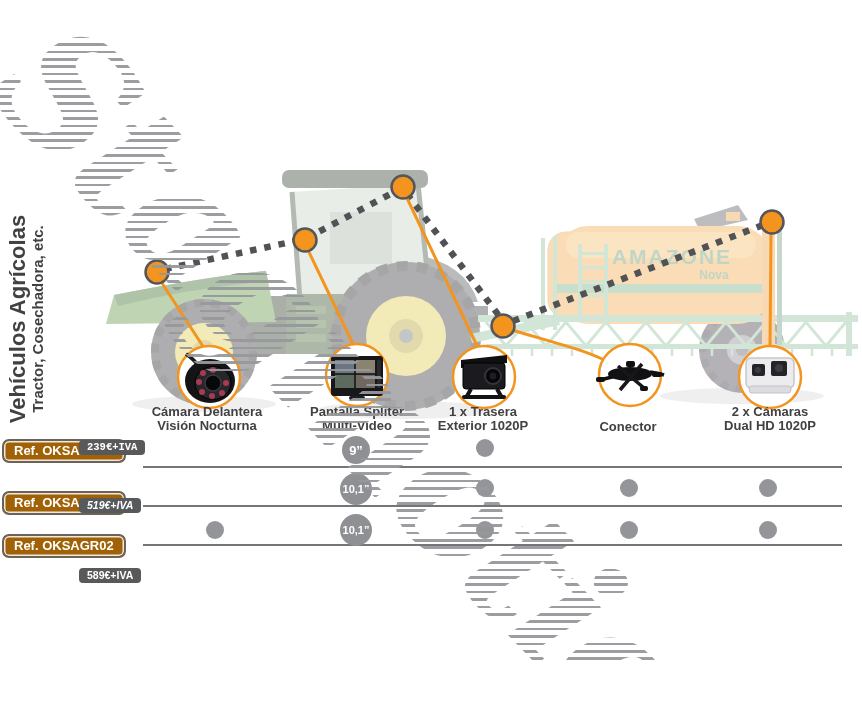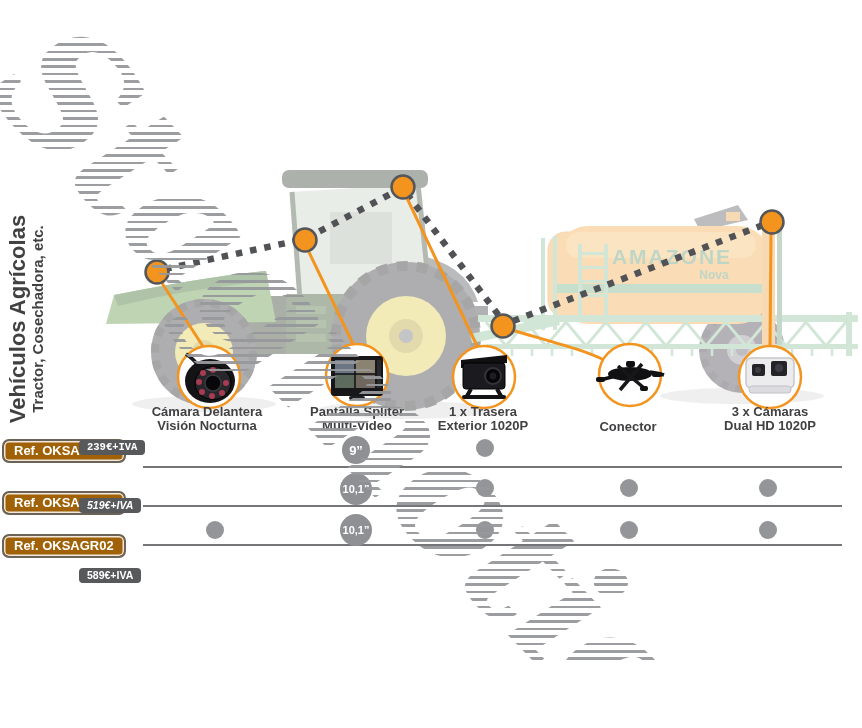--- a/index.html
+++ b/index.html
@@ -207,21 +207,21 @@
     <span>Multi-Video</span>
   </div>
   <div class="comp-label" style="left:408px;top:405px;">
     <span>1 x Trasera</span><br>
     <span>Exterior 1020P</span>
   </div>
   <div class="comp-label" style="left:553px;top:420px;">
     <span>Conector</span>
   </div>
   <div class="comp-label" style="left:695px;top:405px;">
-    <span>3 x Cámaras</span><br>
+    <span>2 x Cámaras</span><br>
     <span>Dual HD 1020P</span>
   </div>
 
   <div class="table-layer">
 
     <div class="row-line" style="left:143px;top:466px;width:699px;"></div>
     <div class="ref-badge" style="top:439px;">Ref. OKSAGR00</div>
     <div class="price-badge" style="top:440px;font-family:Liberation Mono, monospace;">239€+IVA</div>
     <div class="screen-badge" style="left:342px;top:436px;width:28px;height:28px;font-size:13px;">9”</div>
 

